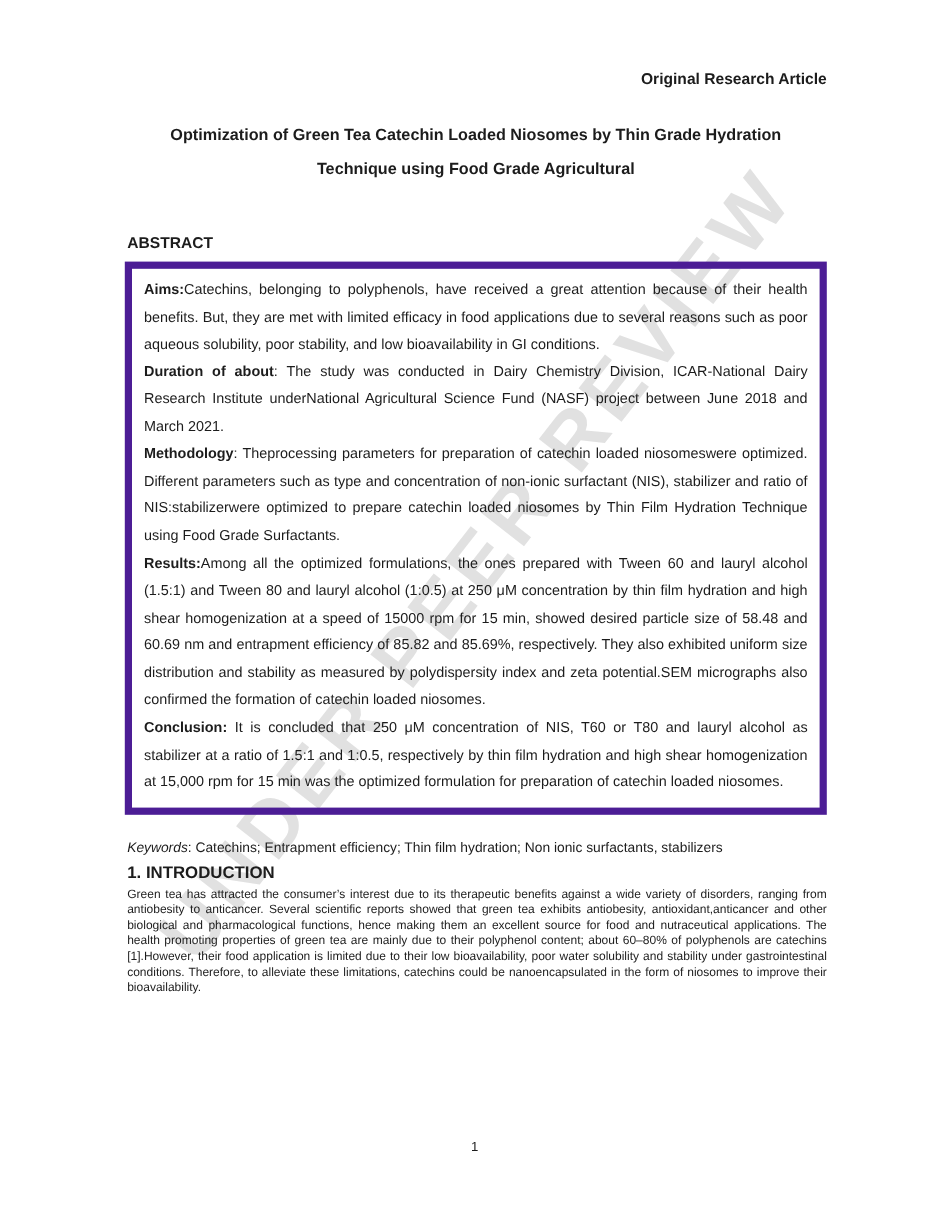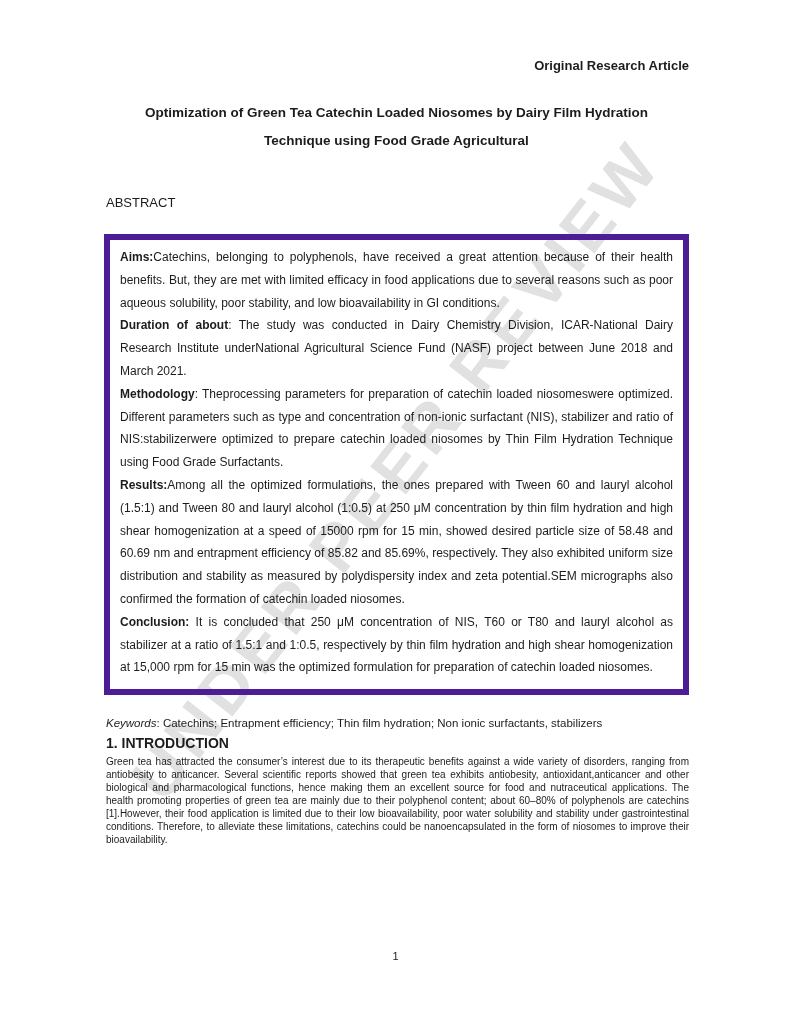--- a/index.html
+++ b/index.html
@@ -46,23 +46,23 @@
     margin: 0 0 26px 0;
   }
   .paper-title {
     text-align: center;
     font-weight: bold;
     font-size: 13.5px;
     line-height: 28px;
     margin: 0 0 40px 0;
   }
   .abstract-heading {
-    font-weight: normal;
+    font-weight: bold;
     font-size: 13px;
-    margin: 0 0 24px 2px;
+    margin: 0 0 8px 2px;
   }
   .abstract-box {
     border: 6px solid #4c1d95;
     padding: 6px 10px 10px 10px;
     font-size: 12px;
     line-height: 22.8px;
     text-align: justify;
   }
   .abstract-box p { margin: 0; }
   .keywords-line {
@@ -97,21 +97,21 @@
 
 <div class="page">
 
   <div class="watermark">UNDER PEER REVIEW</div>
 
   <div class="content">
 
     <div class="article-type">Original Research Article</div>
 
     <div class="paper-title">
-      <span>Optimization of Green Tea Catechin Loaded Niosomes by Dairy Film Hydration</span><br>
+      <span>Optimization of Green Tea Catechin Loaded Niosomes by Thin Grade Hydration</span><br>
       <span>Technique using Food Grade Agricultural</span>
     </div>
 
     <div class="abstract-heading">ABSTRACT</div>
 
     <div class="abstract-box">
       <p><strong>Aims:</strong><span>Catechins, belonging to polyphenols, have received a great attention because of their health benefits. But, they are met with limited efficacy in food applications due to several reasons such as poor aqueous solubility, poor stability, and low bioavailability in GI conditions.</span></p>
       <p><strong>Duration of about</strong><span>: The study was conducted in Dairy Chemistry Division, ICAR-National Dairy Research Institute underNational Agricultural Science Fund (NASF) project between June 2018 and March 2021.</span></p>
       <p><strong>Methodology</strong><span>: Theprocessing parameters for preparation of catechin loaded niosomeswere optimized. Different parameters such as type and concentration of non-ionic surfactant (NIS), stabilizer and ratio of NIS:stabilizerwere optimized to prepare catechin loaded niosomes by Thin Film Hydration Technique using Food Grade Surfactants.</span></p>
       <p><strong>Results:</strong><span>Among all the optimized formulations, the ones prepared with Tween 60 and lauryl alcohol (1.5:1) and Tween 80 and lauryl alcohol (1:0.5) at 250 μM concentration by thin film hydration and high shear homogenization at a speed of 15000 rpm for 15 min, showed desired particle size of 58.48 and 60.69 nm and entrapment efficiency of 85.82 and 85.69%, respectively. They also exhibited uniform size distribution and stability as measured by polydispersity index and zeta potential.SEM micrographs also confirmed the formation of catechin loaded niosomes.</span></p>

